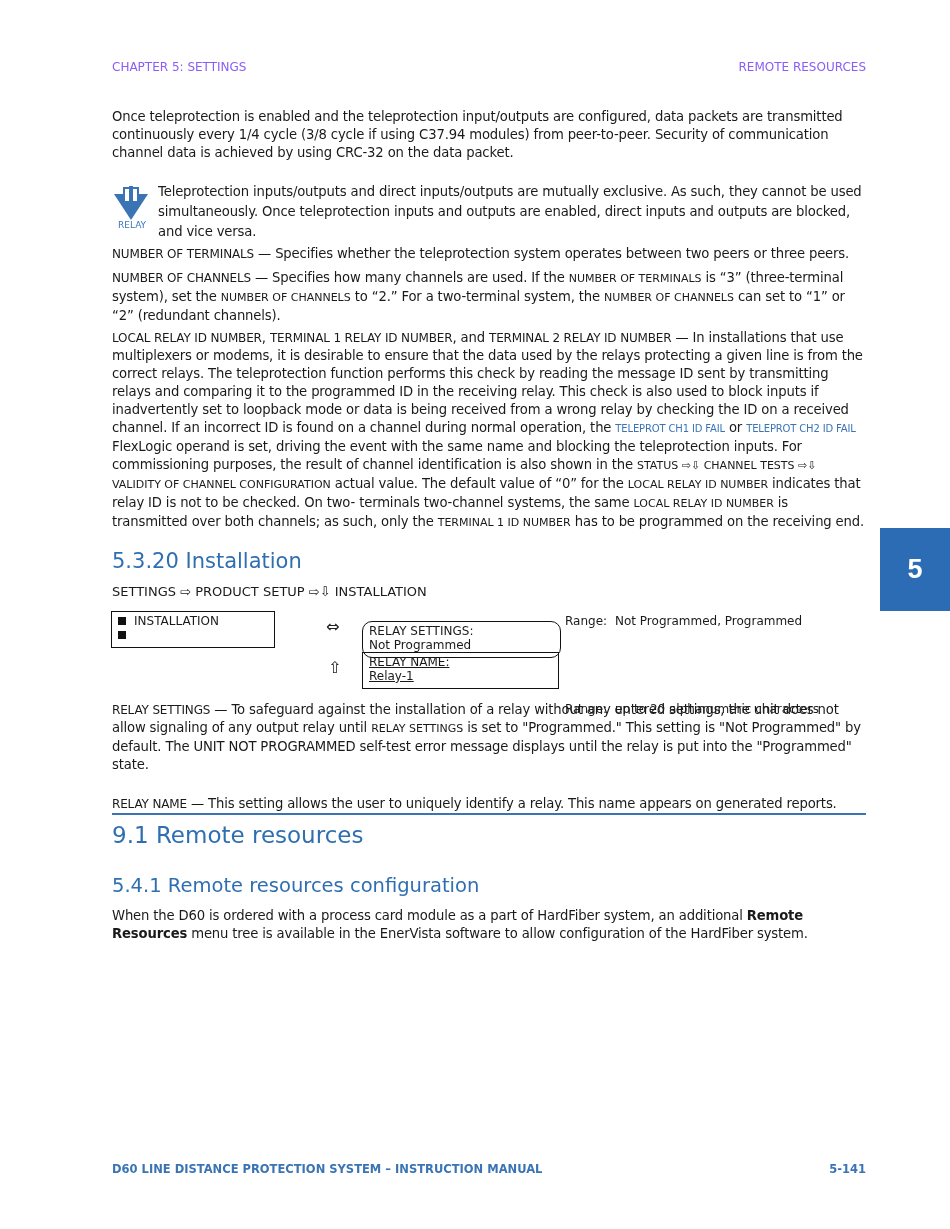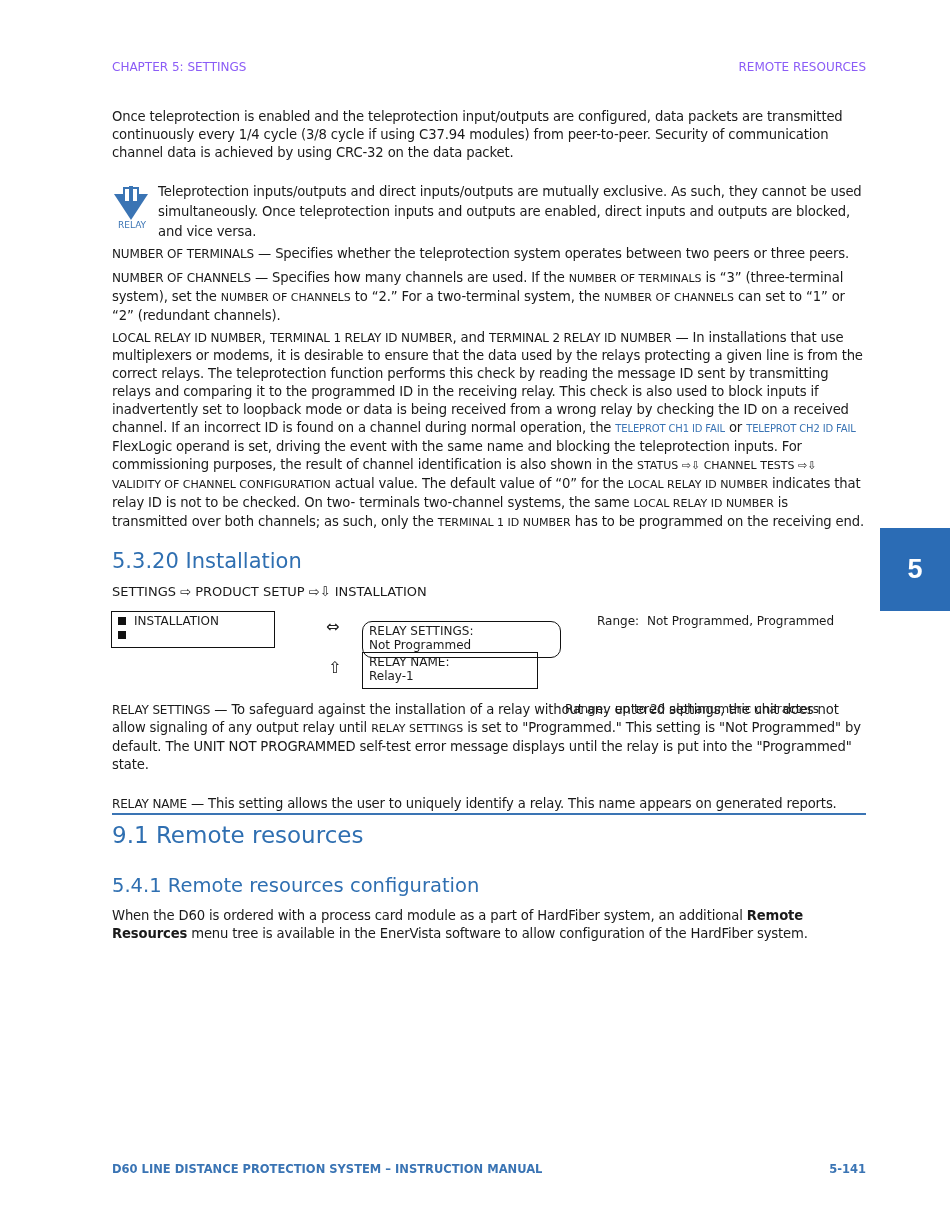--- a/index.html
+++ b/index.html
@@ -66,23 +66,23 @@
   <div><span class="sq"></span><span></span></div>
 </div>
 
 <div class="arrow" style="left:326px; top:617px;">⇔</div>
 <div class="arrow" style="left:328px; top:658px;">⇧</div>
 
 <div class="box" style="left:362px; top:621px; width:199px; height:37px;border-radius:10px;">
   <div>RELAY SETTINGS:</div>
   <div>Not Programmed</div>
 </div>
-<div class="range" style="left:565px; top:614px;margin-left:32px;"><span class="lbl">Range:</span><span>Not Programmed, Programmed</span></div>
+<div class="range" style="left:565px; top:614px;"><span class="lbl">Range:</span><span>Not Programmed, Programmed</span></div>
 
-<div class="box" style="left:362px; top:652px; width:176px; height:37px;">
+<div class="box" style="left:362px; top:652px; width:197px; height:37px;text-decoration:underline;">
   <div>RELAY NAME:</div>
   <div>Relay-1</div>
 </div>
 <div class="range" style="left:565px; top:655px;margin-top:47px;"><span class="lbl">Range:</span><span>up to 20 alphanumeric characters</span></div>
 
 <p class="p" style="top:701px"><span class="sc-b">RELAY SETTINGS</span><span> — To safeguard against the installation of a relay without any entered settings, the unit does not allow signaling of any output relay until </span><span class="sc">RELAY SETTINGS</span><span> is set to "Programmed." This setting is "Not Programmed" by default. The UNIT NOT PROGRAMMED self-test error message displays until the relay is put into the "Programmed" state.</span></p>
 
 <p class="p" style="top:795px"><span class="sc-b">RELAY NAME</span><span> — This setting allows the user to uniquely identify a relay. This name appears on generated reports.</span></p>
 
 <div class="rule"></div>

